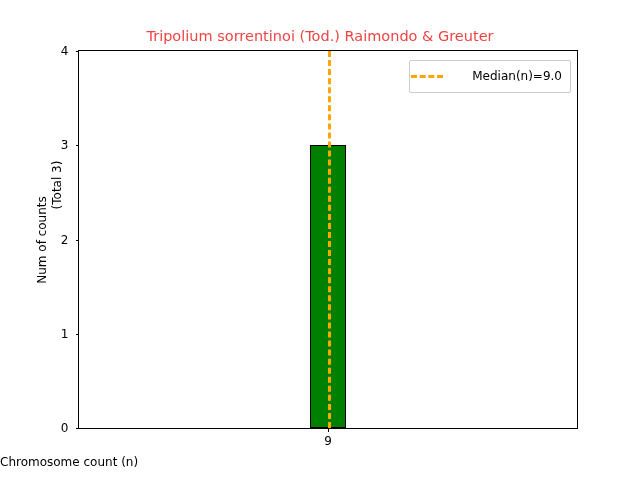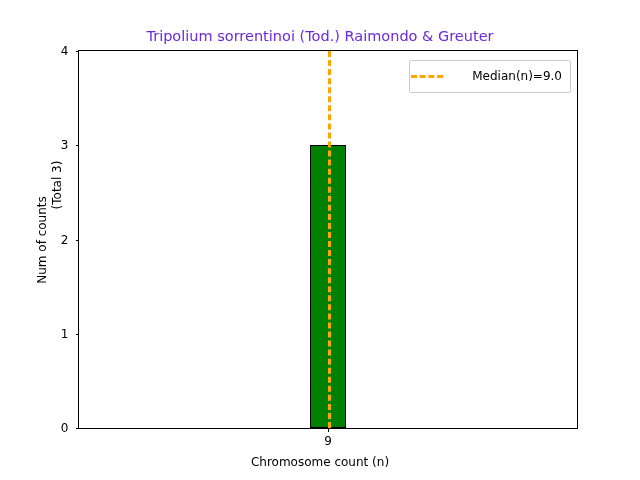--- a/index.html
+++ b/index.html
@@ -23,21 +23,21 @@
   }
 
   
   #chart-title {
     position: absolute;
     left: 0;
     top: 28px;
     width: 640px;
     text-align: center;
     font-size: 14.5px;
-    color: #6d28d9;
+    color: #ef4444;
     letter-spacing: 0px;
   }
 
   
   #plot-area {
     position: absolute;
     left: 78px;
     top: 50px;
     width: 500px;
     height: 379px;
@@ -92,21 +92,21 @@
     color: #000000;
   }
   #ylabel-line1 { left: 42px; top: 240px; }
   #ylabel-line2 { left: 57px; top: 185px; }
 
   #xlabel {
     position: absolute;
     left: 0;
     top: 455px;
     width: 640px;
-    text-align: center;
+    text-align: left;
     font-size: 12px;
     color: #000000;
   }
 
   
   .bar {
     position: absolute;
     bottom: 0;
     background: #008000;
     border: 1.4px solid #000000;

